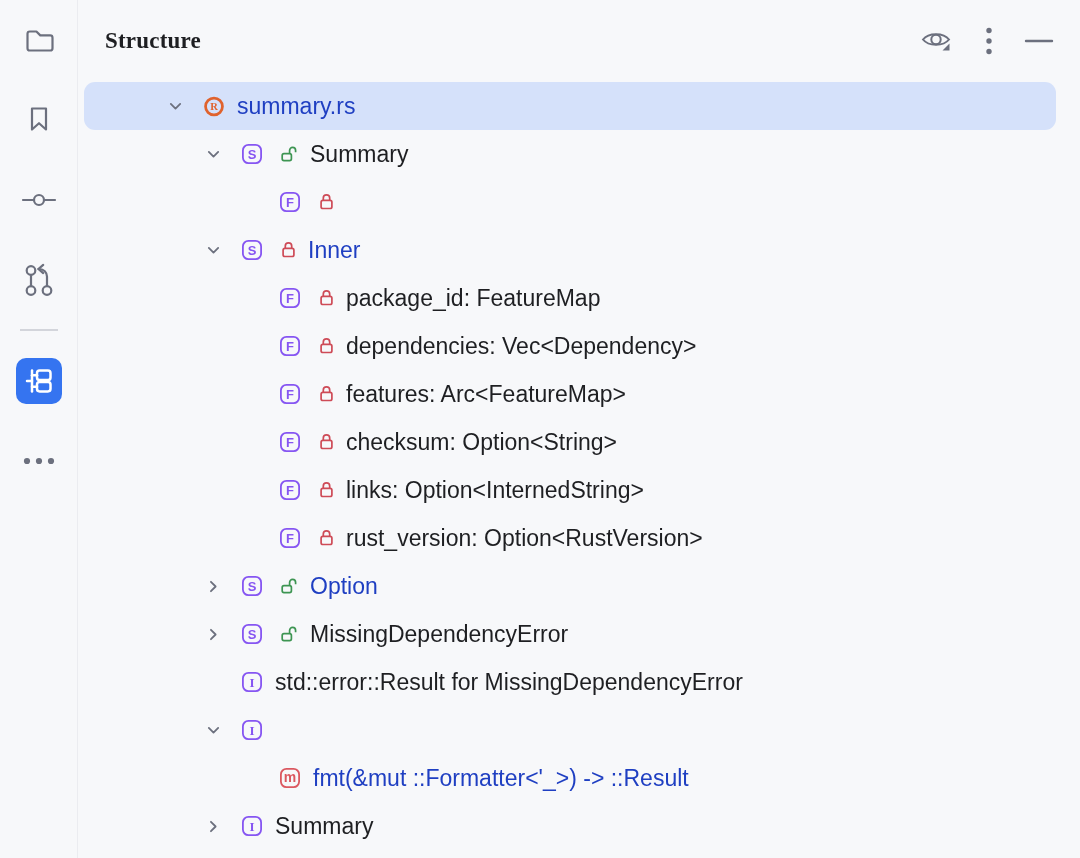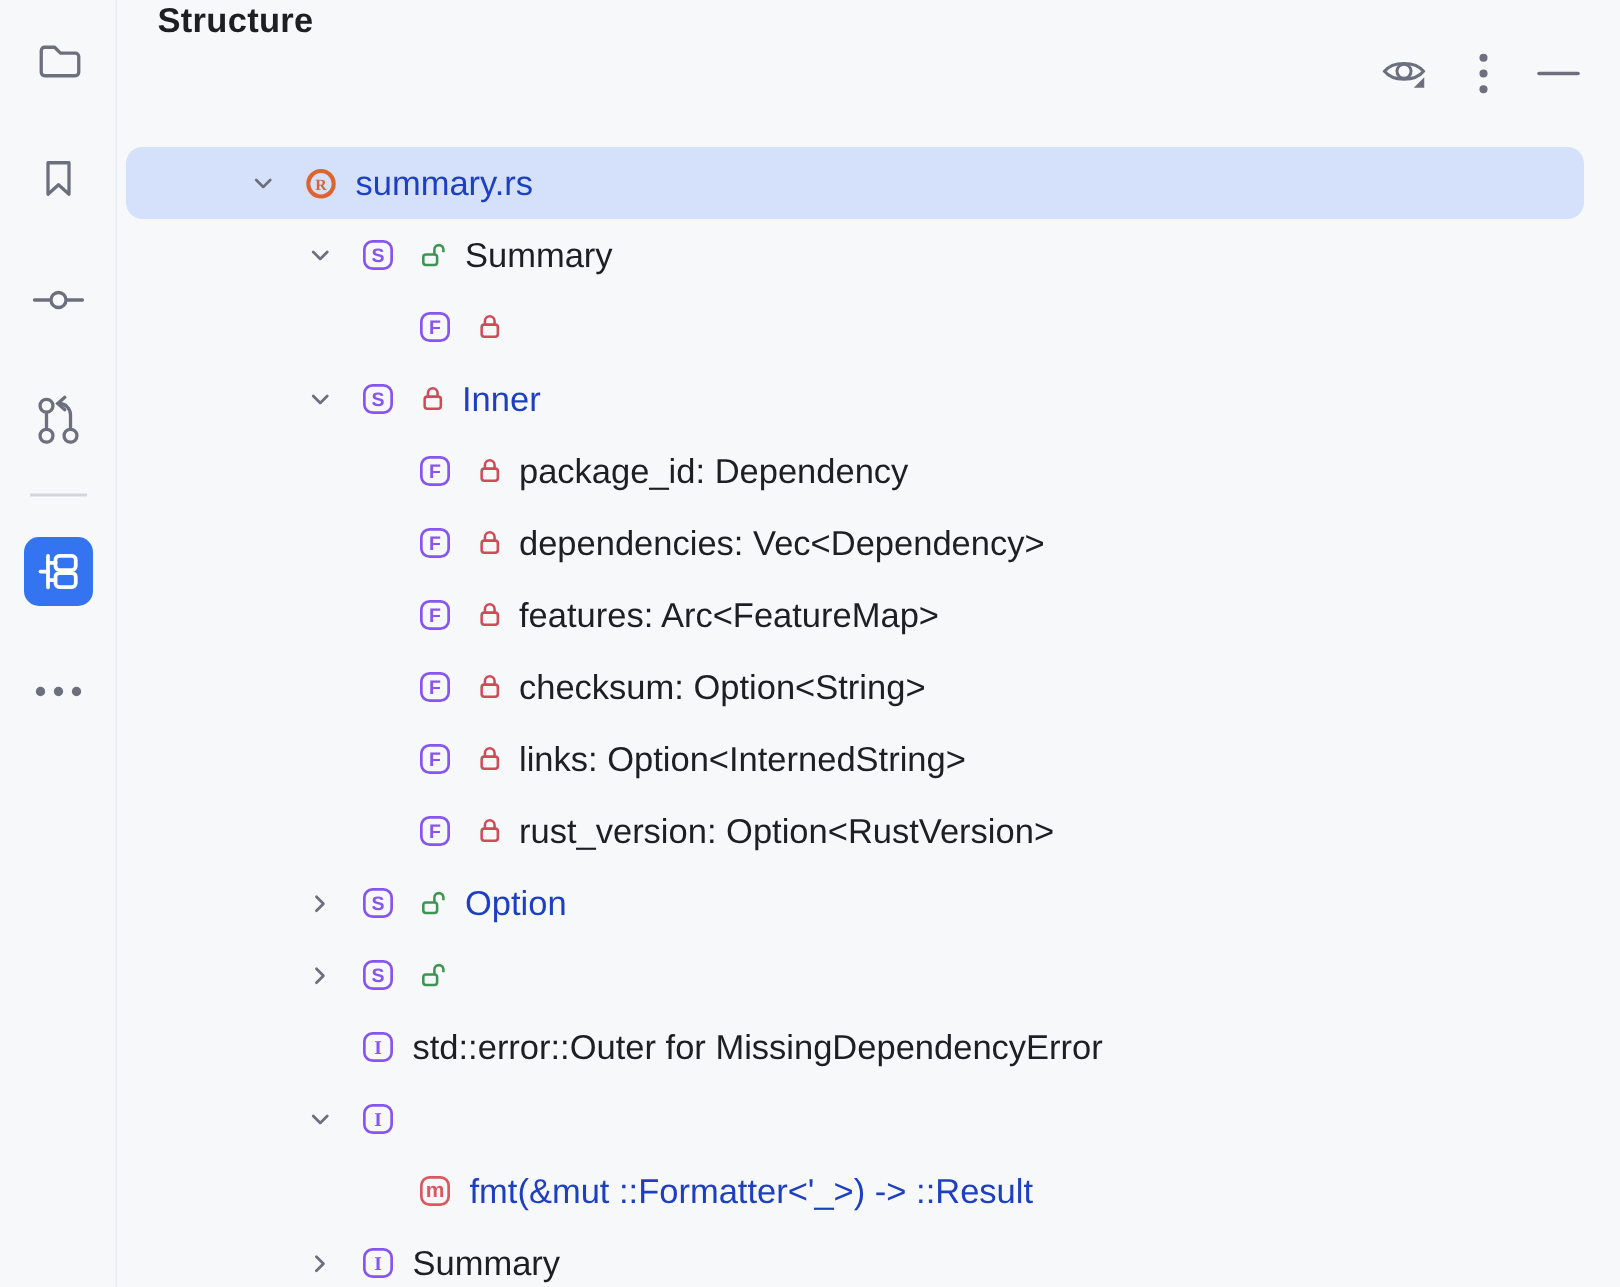--- a/index.html
+++ b/index.html
@@ -23,22 +23,23 @@
     cursor: pointer;
   }
   .stripe-divider {
     position: absolute; left: 20px; width: 38px; top: 329px;
     border-top: 2px solid #D3D5DB;
   }
 
   
   .panel { flex: 1; position: relative; background: #F7F8FA; }
   .panel-header {
-    height: 98px; display: flex; 
+    height: 82px; display: flex; align-items: center;
     padding: 0 26px 0 27px;
+    font-family: Liberation Serif, serif;
   }
   .panel-title {
     font-size: 23px; font-weight: bold; color: #1E1F22; letter-spacing: .2px;
   }
   .panel-toolbar { margin-left: auto; display: flex; align-items: center; gap: 30px; }
   .tb-btn { display: flex; align-items: center; justify-content: center; cursor: pointer; }
 
   
   .tree { width: 100%; }
   .row {
@@ -225,21 +226,21 @@
               <rect x="1.9" y="1.9" width="18.2" height="18.2" rx="5.5" fill="none" stroke="#8655F2" stroke-width="1.8"></rect>
               <text x="11" y="15.7" text-anchor="middle" font-size="13" font-weight="600" font-family="Liberation Sans, sans-serif" fill="#8655F2">F</text>
             </svg>
           </span>
           <span class="lock">
             <svg width="15" height="18" viewBox="0 0 15 18">
               <path d="M4.3 7.4 V5 a3.2 3.2 0 0 1 6.4 0 V7.4" fill="none" stroke="#CE4B57" stroke-width="1.7"></path>
               <rect x="2.1" y="7.4" width="10.8" height="8.1" rx="1.8" fill="none" stroke="#CE4B57" stroke-width="1.7"></rect>
             </svg>
           </span>
-          <span class="row-label">package_id: Dependency</span>
+          <span class="row-label">package_id: FeatureMap</span>
         </div>
         <div class="row" style="padding-left: 154px;">
           <span class="chev"></span>
           <span class="ticon">
             <svg width="22" height="22" viewBox="0 0 22 22">
               <rect x="1.9" y="1.9" width="18.2" height="18.2" rx="5.5" fill="none" stroke="#8655F2" stroke-width="1.8"></rect>
               <text x="11" y="15.7" text-anchor="middle" font-size="13" font-weight="600" font-family="Liberation Sans, sans-serif" fill="#8655F2">F</text>
             </svg>
           </span>
           <span class="lock">
@@ -345,30 +346,31 @@
               <rect x="1.9" y="1.9" width="18.2" height="18.2" rx="5.5" fill="none" stroke="#8655F2" stroke-width="1.8"></rect>
               <text x="11" y="15.7" text-anchor="middle" font-size="13" font-weight="600" font-family="Liberation Sans, sans-serif" fill="#8655F2">S</text>
             </svg>
           </span>
           <span class="lock">
             <svg width="17" height="18" viewBox="0 0 17 18">
               <rect x="1.2" y="8.6" width="9.2" height="7" rx="1.8" fill="none" stroke="#3D9552" stroke-width="1.7"></rect>
               <path d="M8.6 8.6 V5.4 a3 3 0 0 1 6 0 V7.2" fill="none" stroke="#3D9552" stroke-width="1.7"></path>
             </svg>
           </span>
+          <span class="row-label">MissingDependencyError</span>
         </div>
         <div class="row" style="padding-left: 116px;">
           <span class="chev"></span>
           <span class="ticon">
             <svg width="22" height="22" viewBox="0 0 22 22">
               <rect x="1.9" y="1.9" width="18.2" height="18.2" rx="5.5" fill="none" stroke="#8655F2" stroke-width="1.8"></rect>
               <text x="11" y="15.7" text-anchor="middle" font-size="13" font-weight="600" font-family="Liberation Serif, serif" fill="#8655F2">I</text>
             </svg>
           </span>
-          <span class="row-label">std::error::Outer for MissingDependencyError</span>
+          <span class="row-label">std::error::Result for MissingDependencyError</span>
         </div>
         <div class="row blue" style="padding-left: 116px;">
           <span class="chev">
             <svg width="17" height="17" viewBox="0 0 16 16">
               <path d="M3.6 5.6 8 10 12.4 5.6" fill="none" stroke="#6C707E" stroke-width="1.7" stroke-linecap="round" stroke-linejoin="round"></path>
             </svg>
           </span>
           <span class="ticon">
             <svg width="22" height="22" viewBox="0 0 22 22">
               <rect x="1.9" y="1.9" width="18.2" height="18.2" rx="5.5" fill="none" stroke="#8655F2" stroke-width="1.8"></rect>

